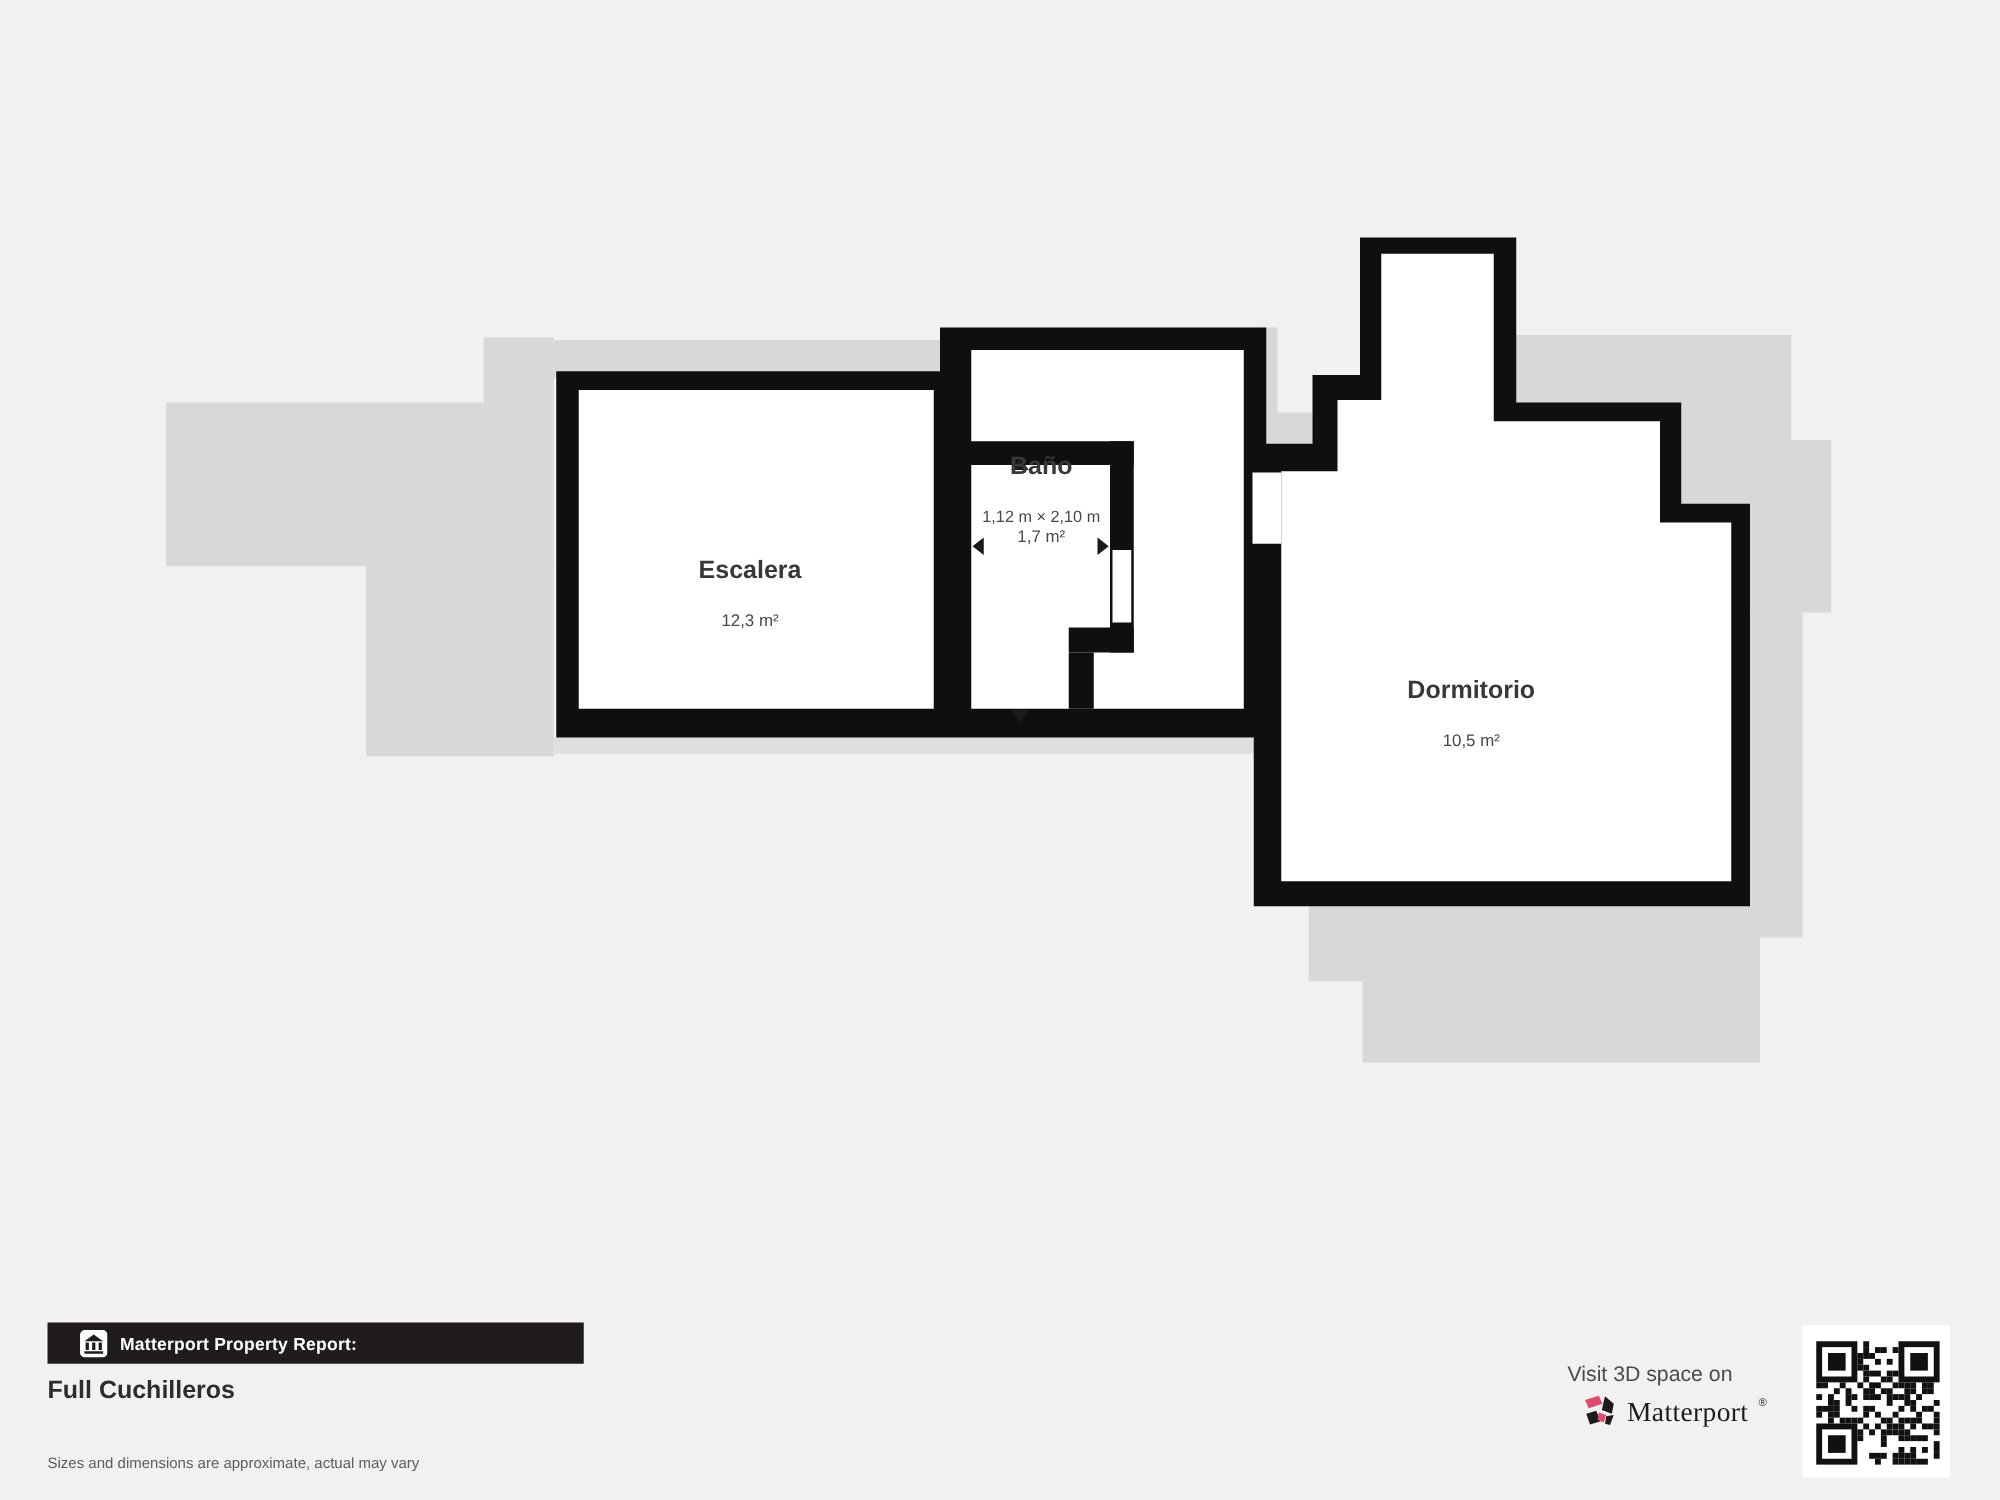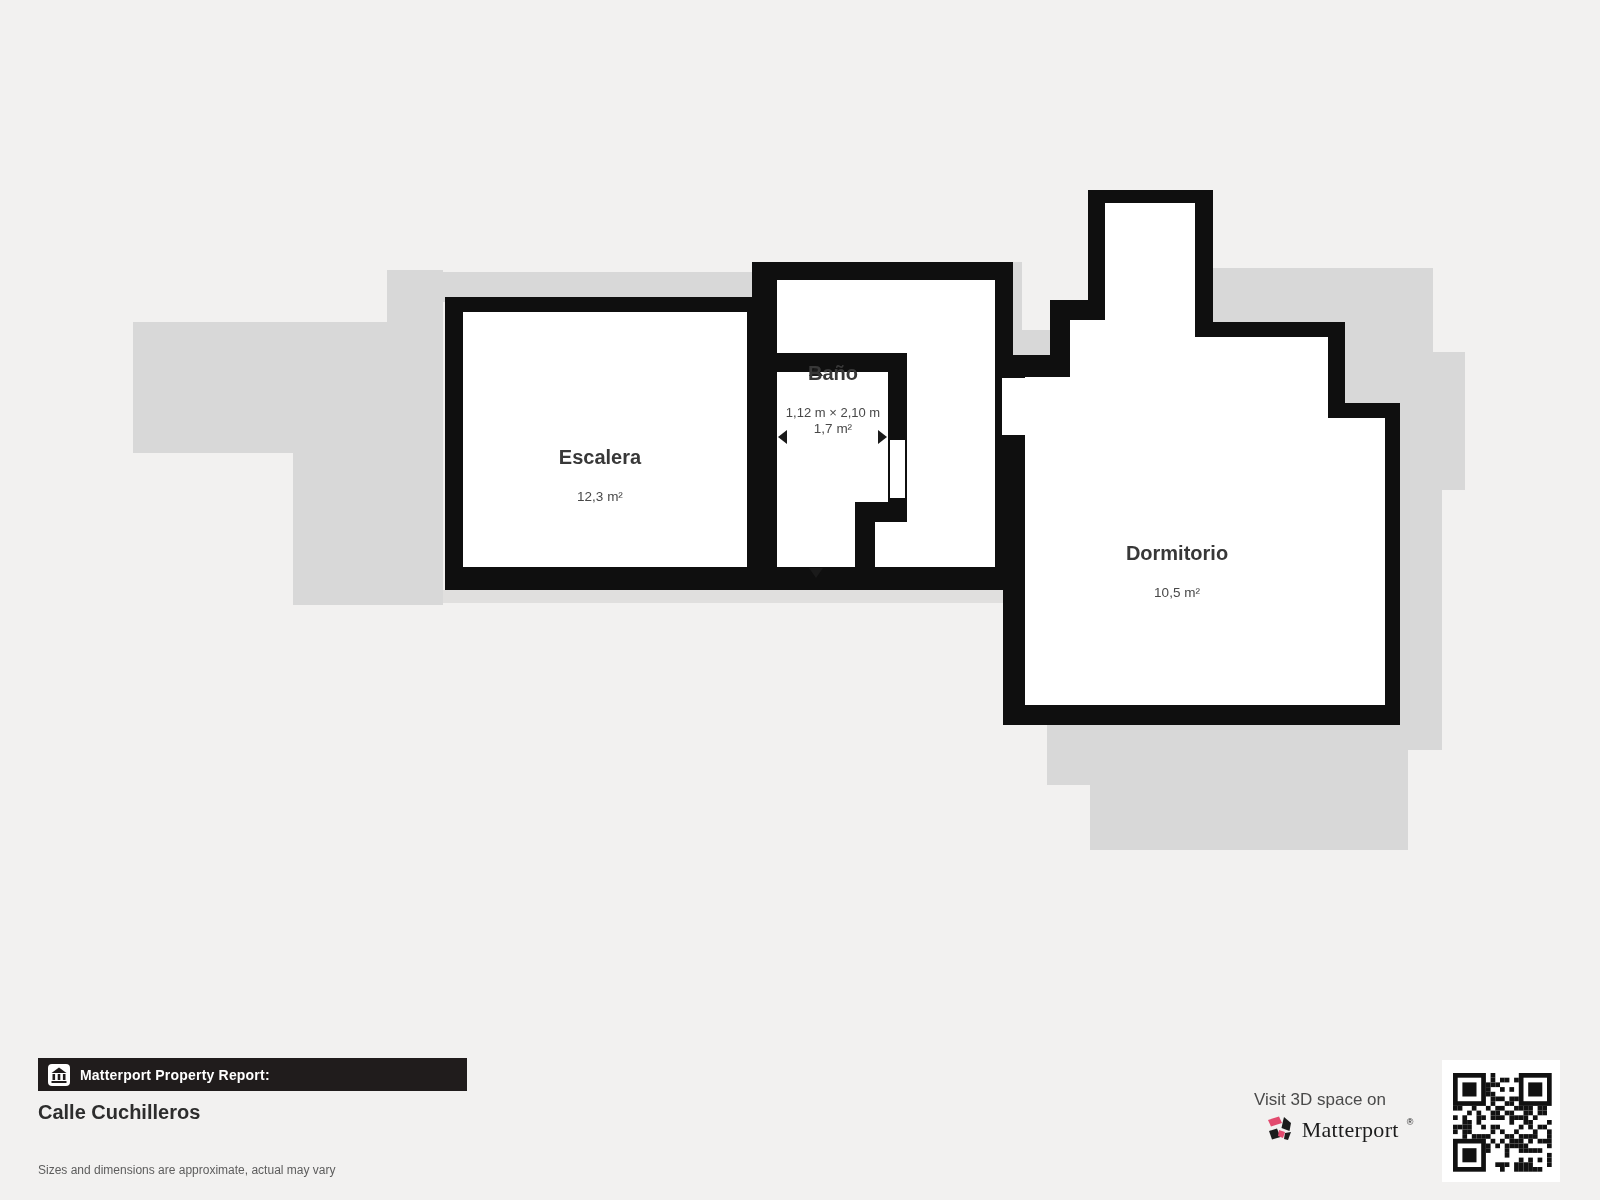--- a/index.html
+++ b/index.html
@@ -10,21 +10,21 @@
   .plan-svg{position:absolute;left:0;top:0;}
   .room-label{
     position:absolute;transform:translate(-50%,-50%);
     text-align:center;color:#3c3c3c;line-height:1.25;white-space:nowrap;
   }
   .room-name{font-size:20px;font-weight:bold;color:#383838;}
   .room-sub{font-size:13.5px;color:#484848;margin-top:19px;}
   
   .banner{
     position:absolute;left:38px;top:1058px;width:429px;height:33px;
-    background:#201c1c;display:flex;align-items:center;gap:10px;padding-left:10px;box-sizing:border-box;
+    background:#201c1c;display:flex;align-items:center;gap:10px;padding-left:26px;box-sizing:border-box;
   }
   .banner-text{color:#ffffff;font-size:14px;font-weight:bold;letter-spacing:.2px;}
   .property-name{
     position:absolute;left:38px;top:1101px;font-size:20px;font-weight:bold;color:#2d2d2d;
   }
   .info-line{
     position:absolute;left:38px;top:1136px;font-size:16px;color:#555;display:flex;align-items:center;
   }
   .info-line b{color:#3a3a3a;}
   .info-sep{width:3px;height:22px;background:#3a3a3a;margin:0 14px;}
@@ -112,21 +112,21 @@
       <rect x="0" y="0" width="22" height="22" rx="4" fill="#ffffff"></rect>
       <polygon points="11,3.5 3.5,9 18.5,9" fill="#201c1c"></polygon>
       <rect x="4.5" y="10" width="2.6" height="6" fill="#201c1c"></rect>
       <rect x="9.7" y="10" width="2.6" height="6" fill="#201c1c"></rect>
       <rect x="14.9" y="10" width="2.6" height="6" fill="#201c1c"></rect>
       <rect x="3.5" y="17" width="15" height="2" fill="#201c1c"></rect>
     </svg>
     <span class="banner-text">Matterport Property Report:</span>
   </div>
 
-  <div class="property-name">Calle Cuchilleros</div>
+  <div class="property-name">Full Cuchilleros</div>
 
 
   <div class="disclaimer">Sizes and dimensions are approximate, actual may vary</div>
 
   <div class="visit-text">Visit 3D space on</div>
 
   <div class="brand-row">
     <svg width="30" height="30" viewBox="0 0 30 30">
       <polygon points="3,5 14,1.5 17,8 6,11.5" fill="#e24a6e"></polygon>
       <polygon points="19,2 26,8 24.5,16 16.5,13 18,6" fill="#1c1c1c"></polygon>

